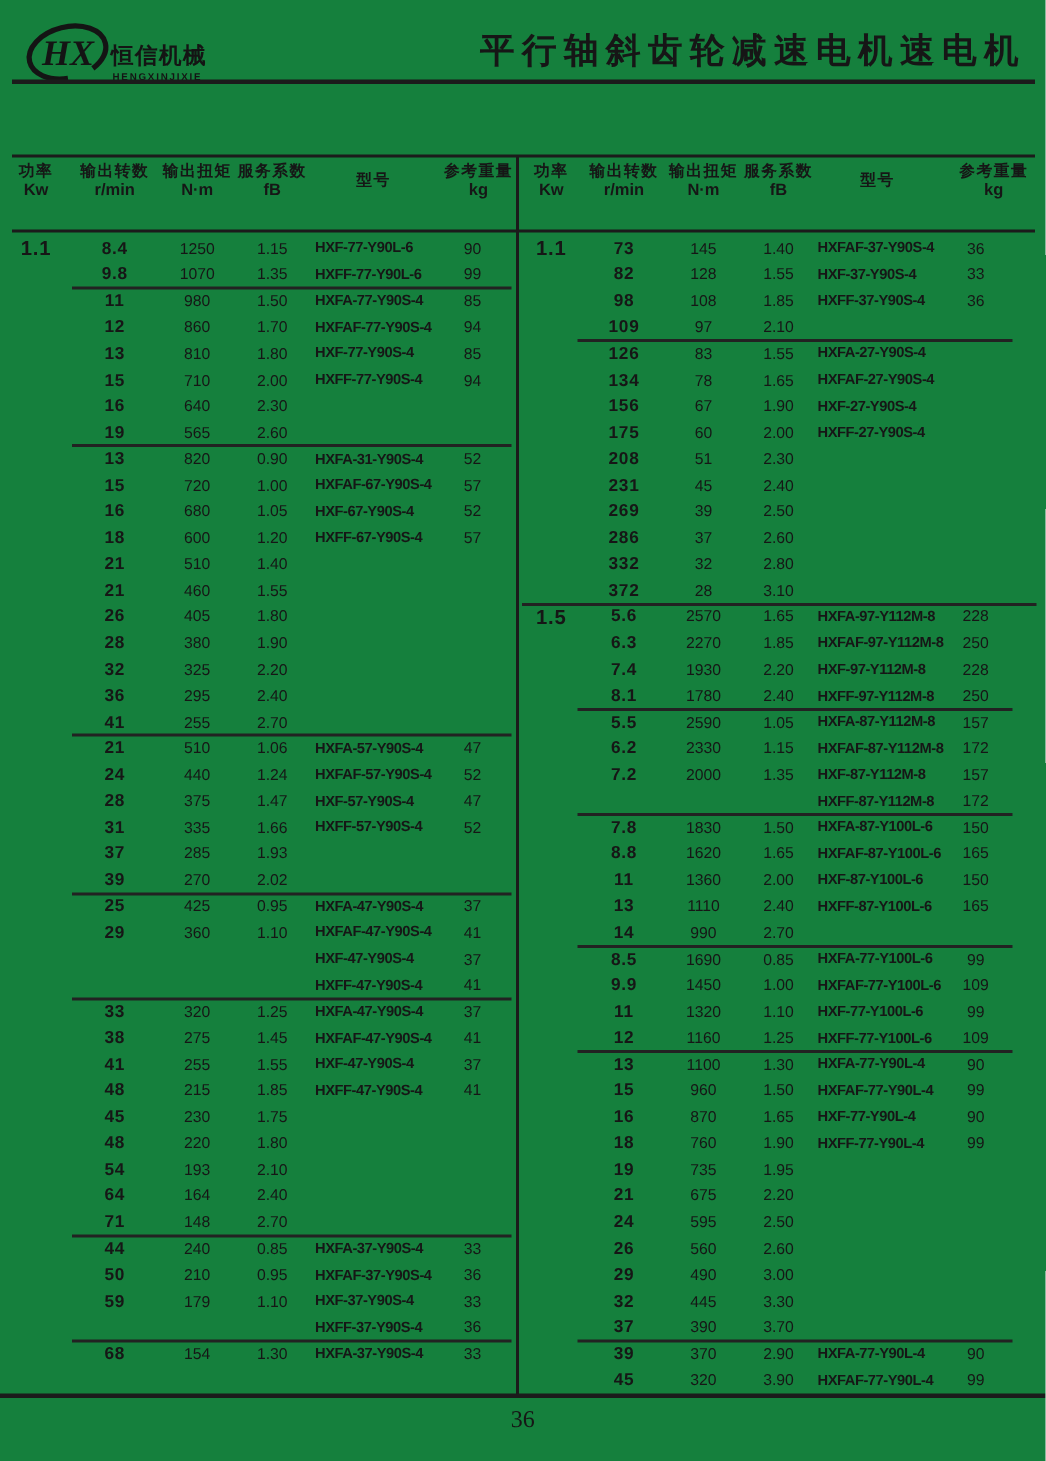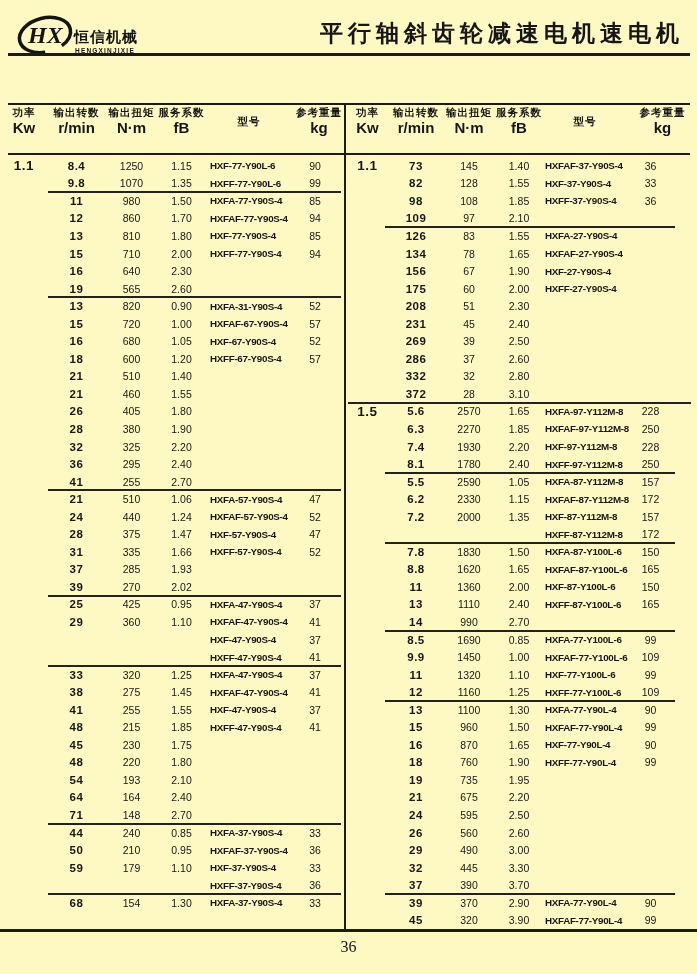--- a/index.html
+++ b/index.html
@@ -1,19 +1,19 @@
 <!DOCTYPE html>
 <html><head>
 <meta charset="utf-8">
 <style>
   * { margin:0; padding:0; box-sizing:border-box; }
   html,body { background:#e8e8e8; }
   #page {
     position:relative; width:697px; height:974px;
-    background:#fef9c3; color:#161616; overflow:hidden;
+    background:#15803d; color:#161616; overflow:hidden;
     font-family:"Liberation Sans", sans-serif;
     margin:0 auto;
   }
 
   
   #logo { position:absolute; left:12px; top:6px; width:130px; height:56px; }
   #title {
     position:absolute; left:320px; top:18px; width:370px;
     font-size:23px; font-weight:bold; letter-spacing:5px;
     text-align:left; white-space:nowrap;
@@ -26,21 +26,21 @@
   #tbl-headrule { left:8px;  top:153px; width:682px; height:2px; }
   #tbl-bottom   { left:0;    top:929px; width:697px; height:3px; }
   #tbl-vdiv     { position:absolute; left:344px; top:104px; width:2px; height:826px; background:#1b1b1b; }
 
   
   .thead { position:absolute; top:106px; height:30px; display:grid; align-items:center; }
   #thead-left  { left:0;   width:345px; grid-template-columns:48px 57px 53px 47px 88px 1fr; }
   #thead-right { left:345px; width:352px; grid-template-columns:45px 52px 54px 46px 86px 1fr; }
   .th { text-align:center; line-height:1.25; }
   .th .cn { font-size:10.5px; font-weight:bold; letter-spacing:1px; }
-  .th .un { font-size:15px; font-weight:bold; }
+  .th .un { font-size:11px; font-weight:bold; }
 
   
   .tbody { position:absolute; top:157px; }
   #tbody-left  { left:0;    width:345px; }
   #tbody-right { left:345px; width:352px; }
   .tgroup { position:relative; }
   .sep { position:absolute; top:-1px; height:2px; background:#222; }
   #tbody-left  .sep { left:48px; right:4px; }
   #tbody-right .sep { left:40px; right:22px; }
   #tbody-right .tgroup.section .sep { left:3px; right:6px; }

